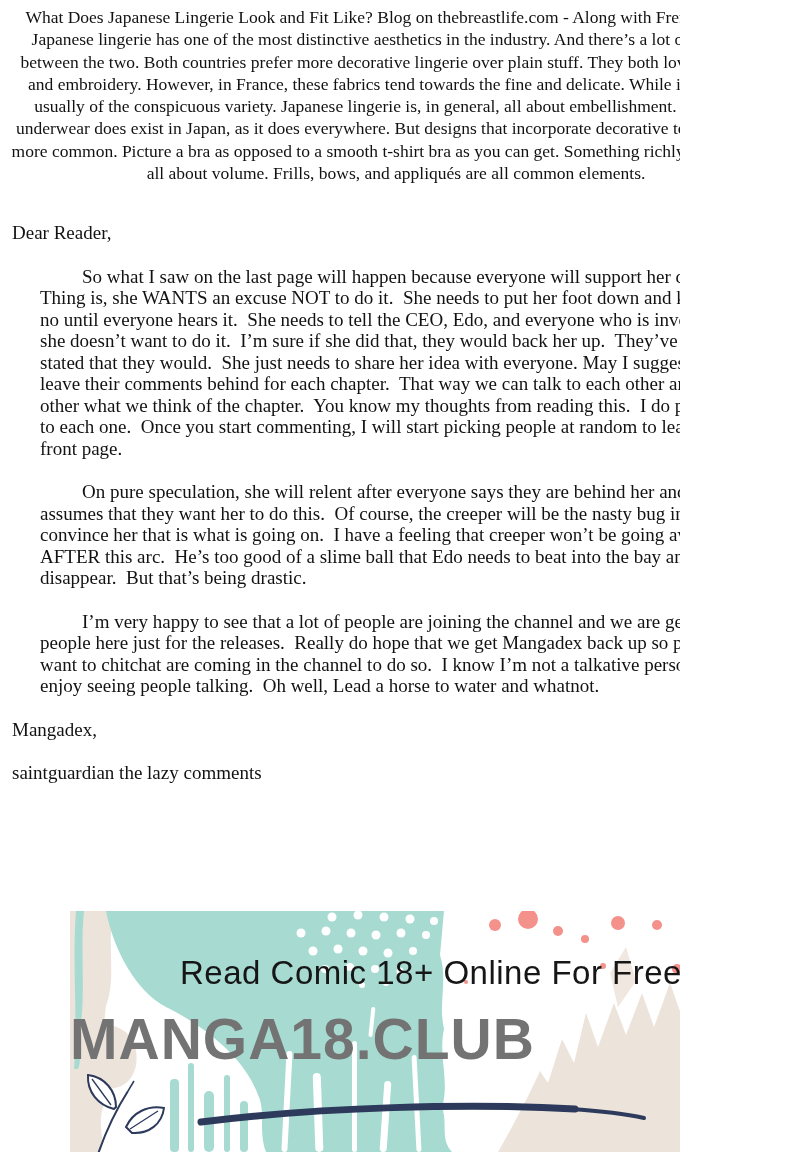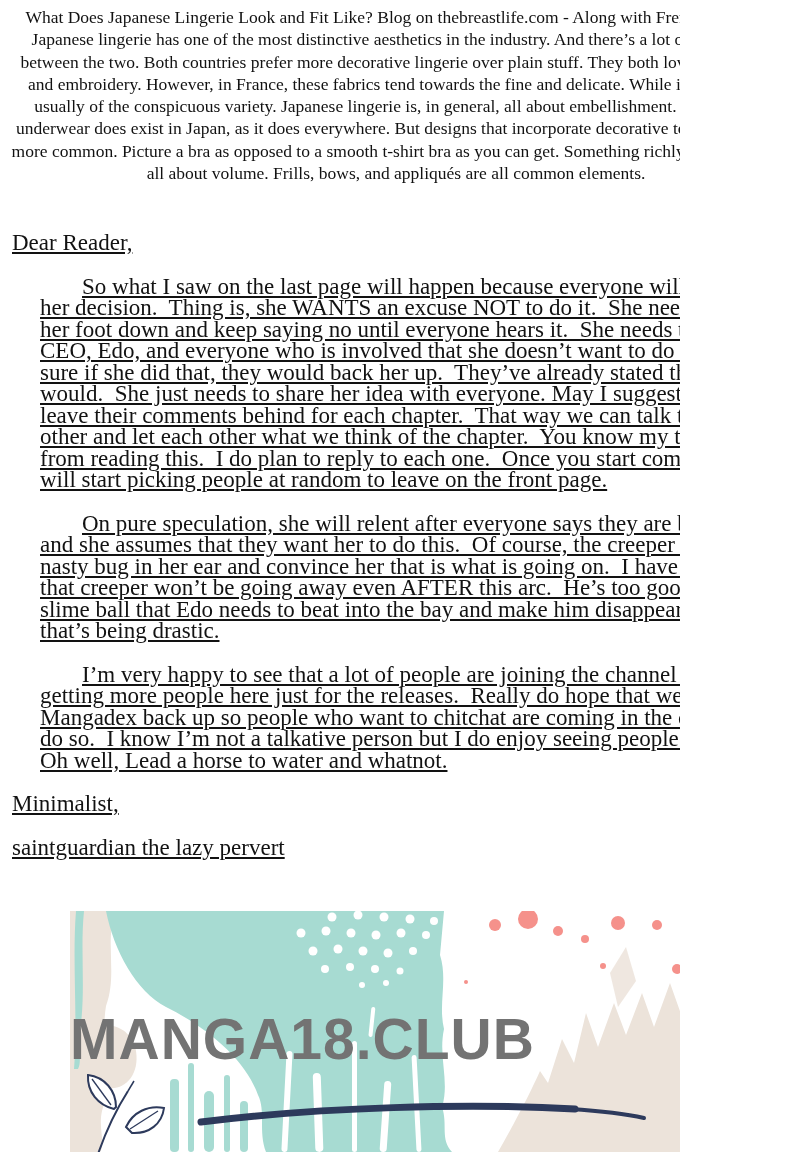--- a/index.html
+++ b/index.html
@@ -14,24 +14,23 @@
   .header-para{
     position:absolute;
     top:6px;left:6px;width:780px;
     text-align:center;
     font-size:17.5px;
     line-height:22.3px;
     white-space:pre-wrap;
   }
   .letter{
     position:absolute;
-    top:232px;left:12px;width:770px;
-    font-size:23px;
+    top:222px;left:12px;width:770px;
+    font-size:19px;
     line-height:21.5px;
-    text-decoration:underline;
   }
   .letter p{margin:0 0 22px 0;white-space:pre-wrap;}
   .letter p.indent{text-indent:42px;margin-left:28px;}
   
   .banner{
     position:absolute;
     left:70px;top:911px;width:722px;height:241px;
     background:#ffffff;
     overflow:hidden;
     cursor:pointer;
@@ -61,22 +60,22 @@
 
 <div class="page">
 
   <div class="header-para">What Does Japanese Lingerie Look and Fit Like? Blog on thebreastlife.com - Along with French lingerie, Japanese lingerie has one of the most distinctive aesthetics in the industry. And there’s a lot of crossover between the two. Both countries prefer more decorative lingerie over plain stuff. They both love to use lace and embroidery. However, in France, these fabrics tend towards the fine and delicate. While in Japan, it’s usually of the conspicuous variety. Japanese lingerie is, in general, all about embellishment. Minimalist underwear does exist in Japan, as it does everywhere. But designs that incorporate decorative touches are far more common. Picture a bra as opposed to a smooth t-shirt bra as you can get. Something richly textured, and all about volume. Frills, bows, and appliqués are all common elements.</div>
 
   <div class="letter">
     <p>Dear Reader,</p>
     <p class="indent">So what I saw on the last page will happen because everyone will support her decision.  Thing is, she WANTS an excuse NOT to do it.  She needs to put her foot down and keep saying no until everyone hears it.  She needs to tell the CEO, Edo, and everyone who is involved that she doesn’t want to do it.  I’m sure if she did that, they would back her up.  They’ve already stated that they would.  She just needs to share her idea with everyone. May I suggest everyone leave their comments behind for each chapter.  That way we can talk to each other and let each other what we think of the chapter.  You know my thoughts from reading this.  I do plan to reply to each one.  Once you start commenting, I will start picking people at random to leave on the front page.</p>
     <p class="indent">On pure speculation, she will relent after everyone says they are behind her and she assumes that they want her to do this.  Of course, the creeper will be the nasty bug in her ear and convince her that is what is going on.  I have a feeling that creeper won’t be going away even AFTER this arc.  He’s too good of a slime ball that Edo needs to beat into the bay and make him disappear.  But that’s being drastic.</p>
     <p class="indent">I’m very happy to see that a lot of people are joining the channel and we are getting more people here just for the releases.  Really do hope that we get Mangadex back up so people who want to chitchat are coming in the channel to do so.  I know I’m not a talkative person but I do enjoy seeing people talking.  Oh well, Lead a horse to water and whatnot.</p>
-    <p>Minimalist,</p>
-    <p>saintguardian the lazy pervert</p>
+    <p>Mangadex,</p>
+    <p>saintguardian the lazy comments</p>
   </div>
 
   <div class="banner">
     <svg class="art" width="722" height="241" viewBox="0 0 722 241" xmlns="http://www.w3.org/2000/svg">
 
       <g fill="#ece3da">
         <path d="M0,0 L46,0 C34,30 48,62 36,95 C30,130 44,165 32,200 C28,218 36,232 30,241 L0,241 Z"></path>
         <path d="M18,118 C40,108 62,118 66,140 C70,166 52,182 34,176 C18,170 10,140 18,118 Z"></path>
         <path d="M722,58 L722,241 L428,241 C448,206 462,178 470,160 L478,172 L492,128 L504,152 L516,102 L528,136 L544,92 L556,124 L572,82 L584,116 L600,72 L612,106 L630,62 L642,98 L660,54 L672,92 L692,48 L702,80 L714,44 Z"></path>
         <path d="M556,36 L566,70 L548,96 L540,62 Z" opacity="0.85"></path>
@@ -158,17 +157,18 @@
         <path d="M58,180 L64,170" fill="none" stroke-width="1.5"></path>
       </g>
 
       <g stroke="#2d3a5c" fill="none" stroke-linecap="round">
         <path d="M131,211 C250,196 400,192 505,198" stroke-width="7"></path>
         <path d="M500,198 C530,200 556,203 574,207" stroke-width="4"></path>
         <path d="M150,209 C260,197 380,194 470,197" stroke-width="3"></path>
       </g>
     </svg>
 
+    <div class="banner-tagline">Read Comic 18+ Online For Free</div>
 
     <div class="banner-sitename">MANGA18.CLUB</div>
   </div>
 
 </div>
 
 </body></html>

